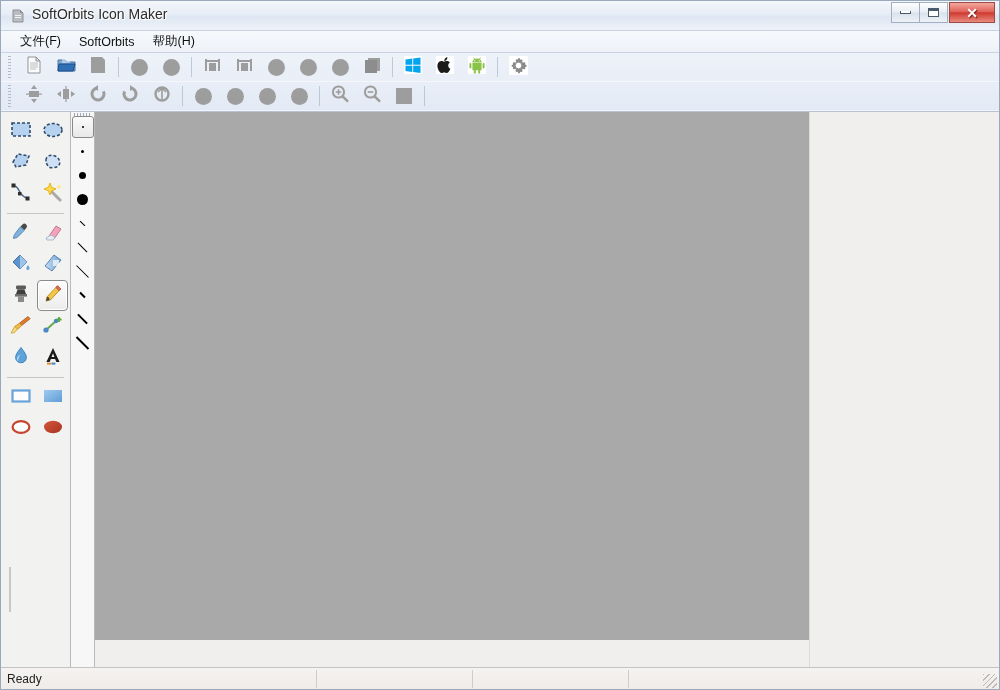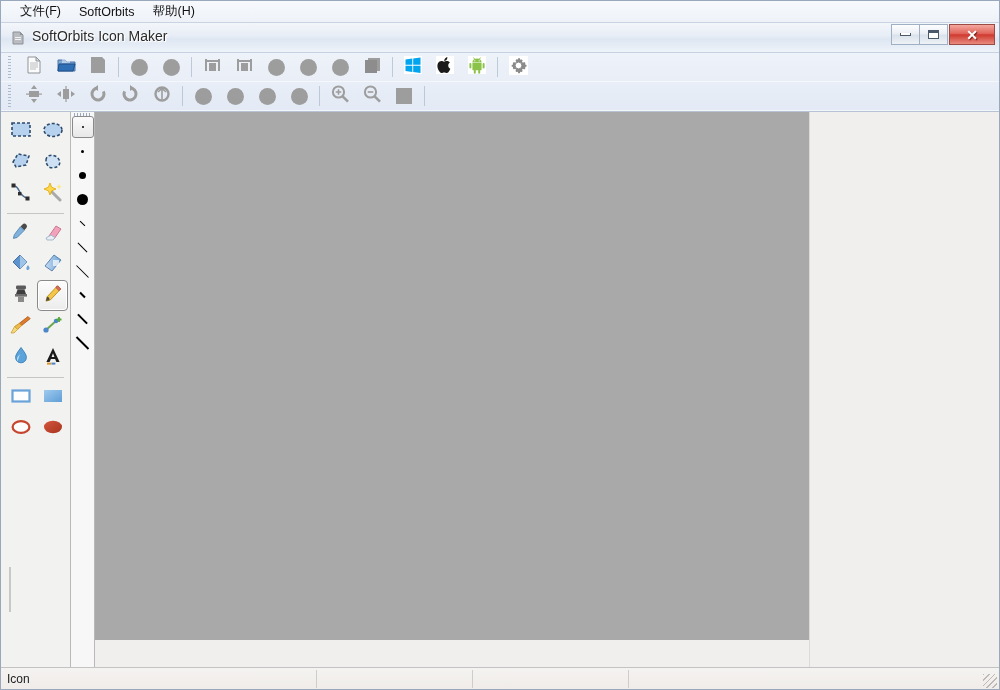--- a/index.html
+++ b/index.html
@@ -203,26 +203,20 @@
     position: absolute; right: 2px; bottom: 1px; width: 14px; height: 14px;
     background-image:
       repeating-linear-gradient(135deg, #b6b3b0 0 1px, transparent 1px 4px);
     opacity: .9;
   }
 </style>
 </head>
 <body>
 
 <div id="app-window">
-
-  <div id="menu-bar">
-    <div class="menu-item">文件(F)</div>
-    <div class="menu-item">SoftOrbits</div>
-    <div class="menu-item">帮助(H)</div>
-  </div>
 
   <div id="title-bar">
     <span id="title-icon">
       <svg width="16" height="16" viewBox="0 0 16 16">
         <path d="M3 2h7l3 3v9H3z" fill="#b9bcc0" stroke="#8e9196" stroke-width="1"></path>
         <path d="M10 2v3h3z" fill="#8e9196"></path>
         <rect x="5" y="7" width="6" height="1" fill="#fff" opacity=".8"></rect>
         <rect x="5" y="9" width="6" height="1" fill="#fff" opacity=".8"></rect>
       </svg>
     </span>
@@ -232,20 +226,26 @@
       <div class="win-btn">
         <span class="glyph-min"></span>
       </div>
       <div class="win-btn">
         <span class="glyph-max"></span>
       </div>
       <div class="win-btn close">
         <span class="glyph-close">✕</span>
       </div>
     </div>
+  </div>
+
+  <div id="menu-bar">
+    <div class="menu-item">文件(F)</div>
+    <div class="menu-item">SoftOrbits</div>
+    <div class="menu-item">帮助(H)</div>
   </div>
 
   <div id="toolbars">
 
     <div class="toolbar-row">
       <span class="grip"></span>
 
       <div class="tb-btn">
         <span>
           <svg width="20" height="20" viewBox="0 0 20 20">
@@ -724,20 +724,20 @@
       </div>
     </div>
 
     <div id="canvas-host">
       <div id="canvas"></div>
       <div id="right-filler"></div>
     </div>
   </div>
 
   <div id="status-bar">
-    <div class="status-cell" id="status-ready">Icon</div>
+    <div class="status-cell" id="status-ready">Ready</div>
     <div class="status-cell" id="status-c2"></div>
     <div class="status-cell" id="status-c3"></div>
     <div class="status-cell" id="status-c4"></div>
     <div id="resize-grip"></div>
   </div>
 
 </div>
 
 </body></html>

